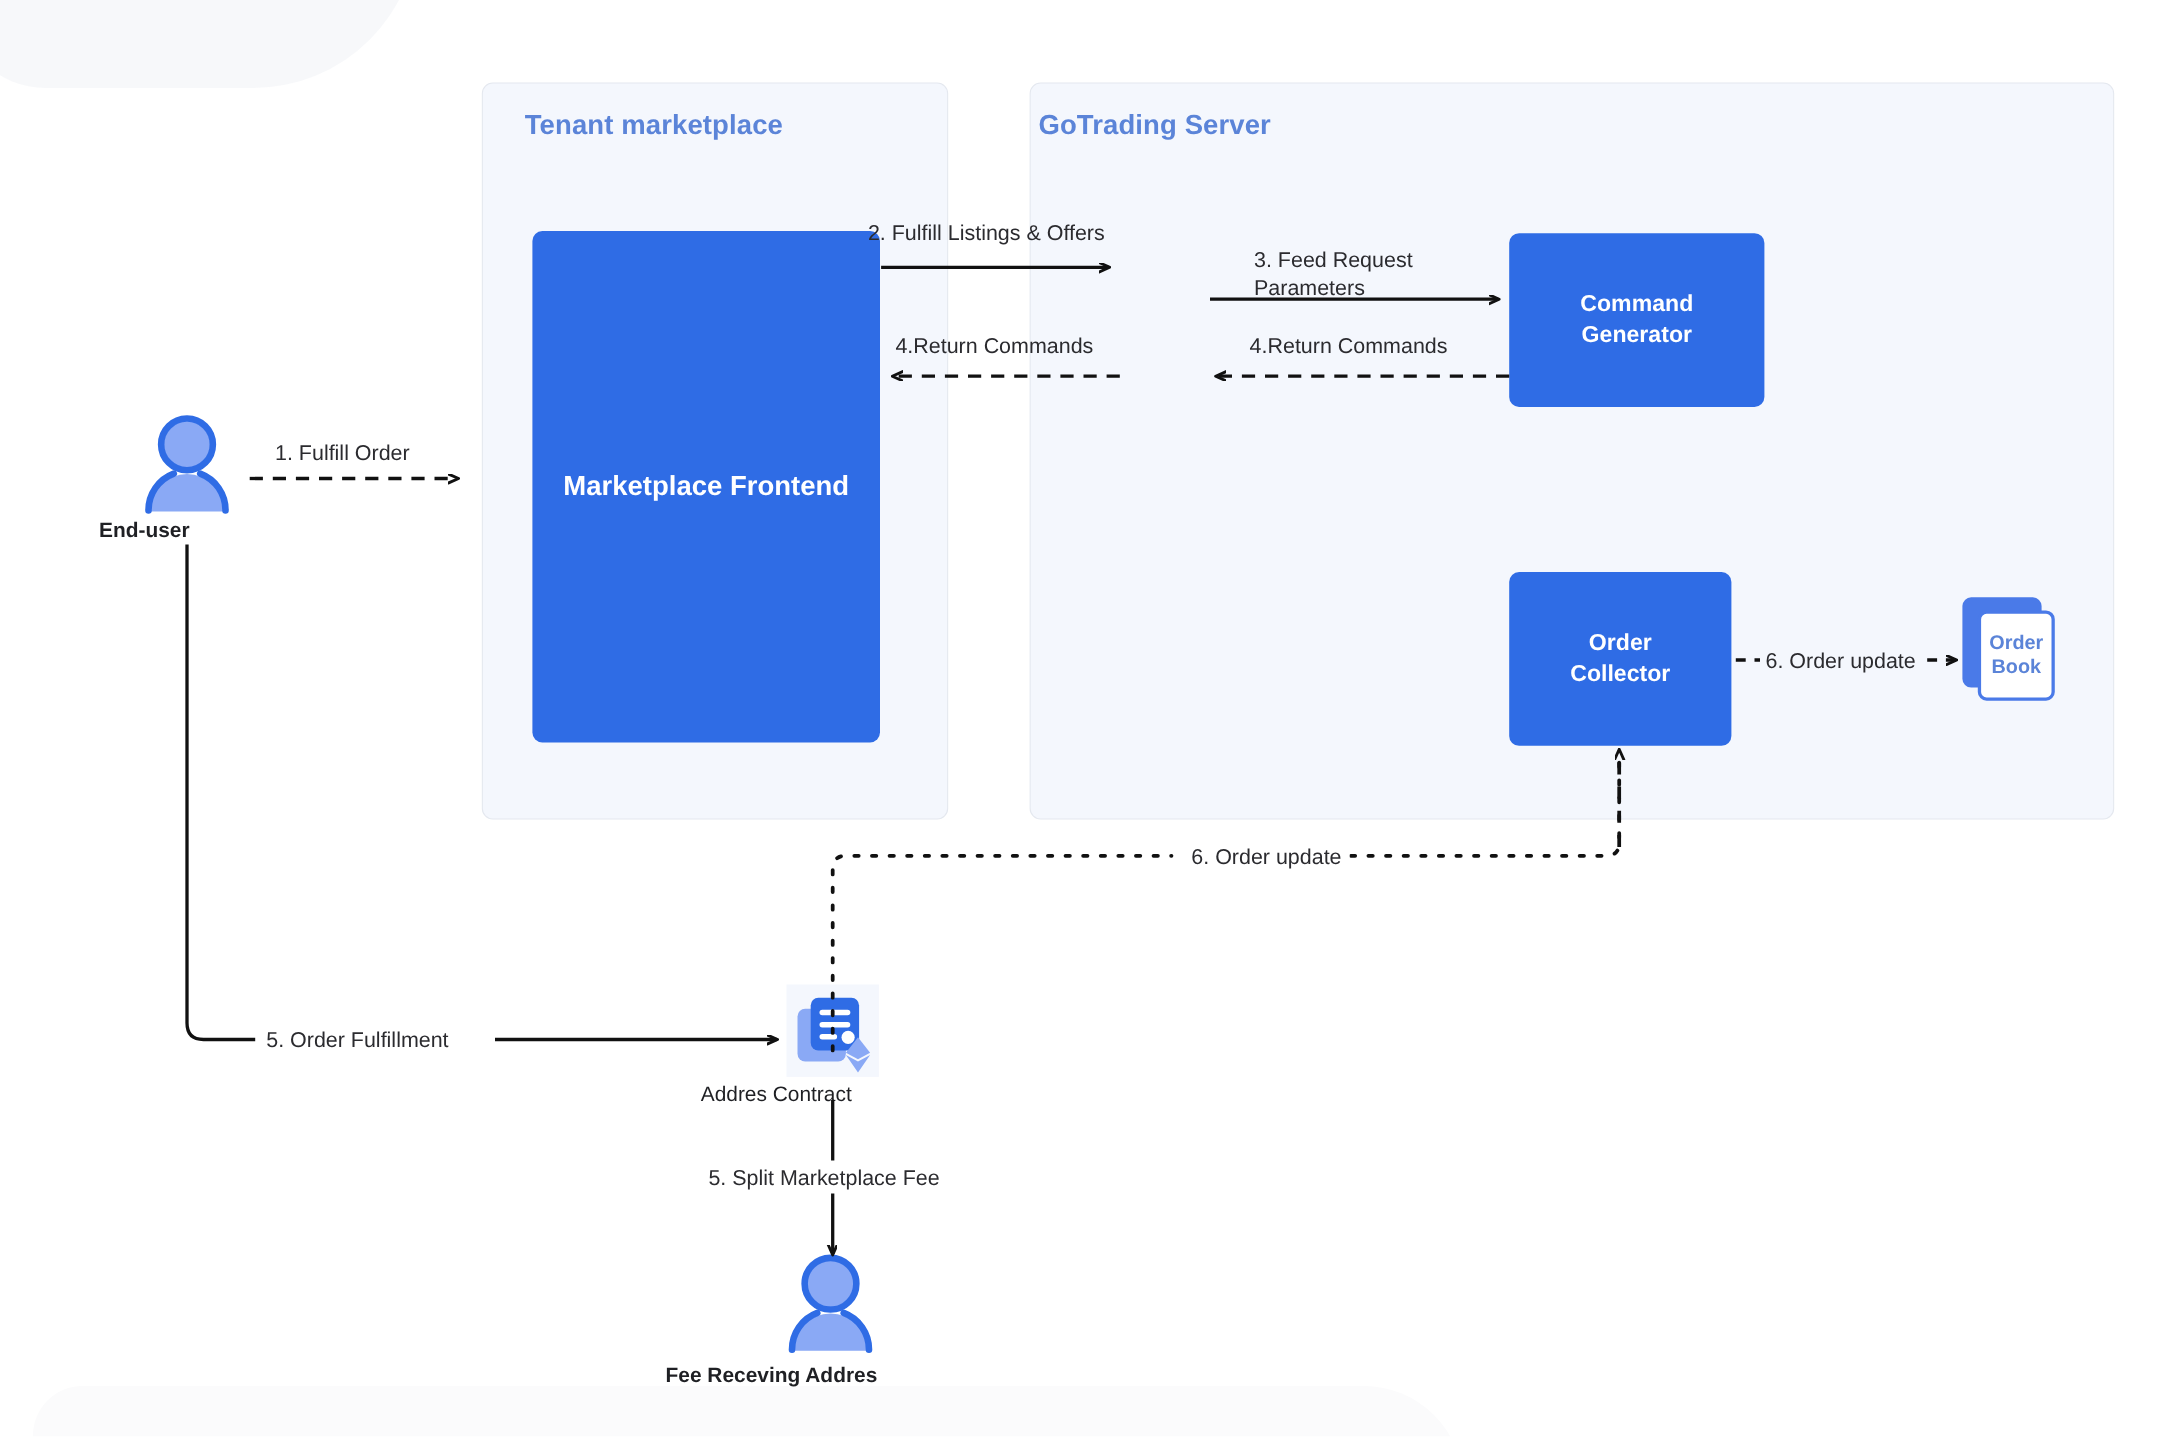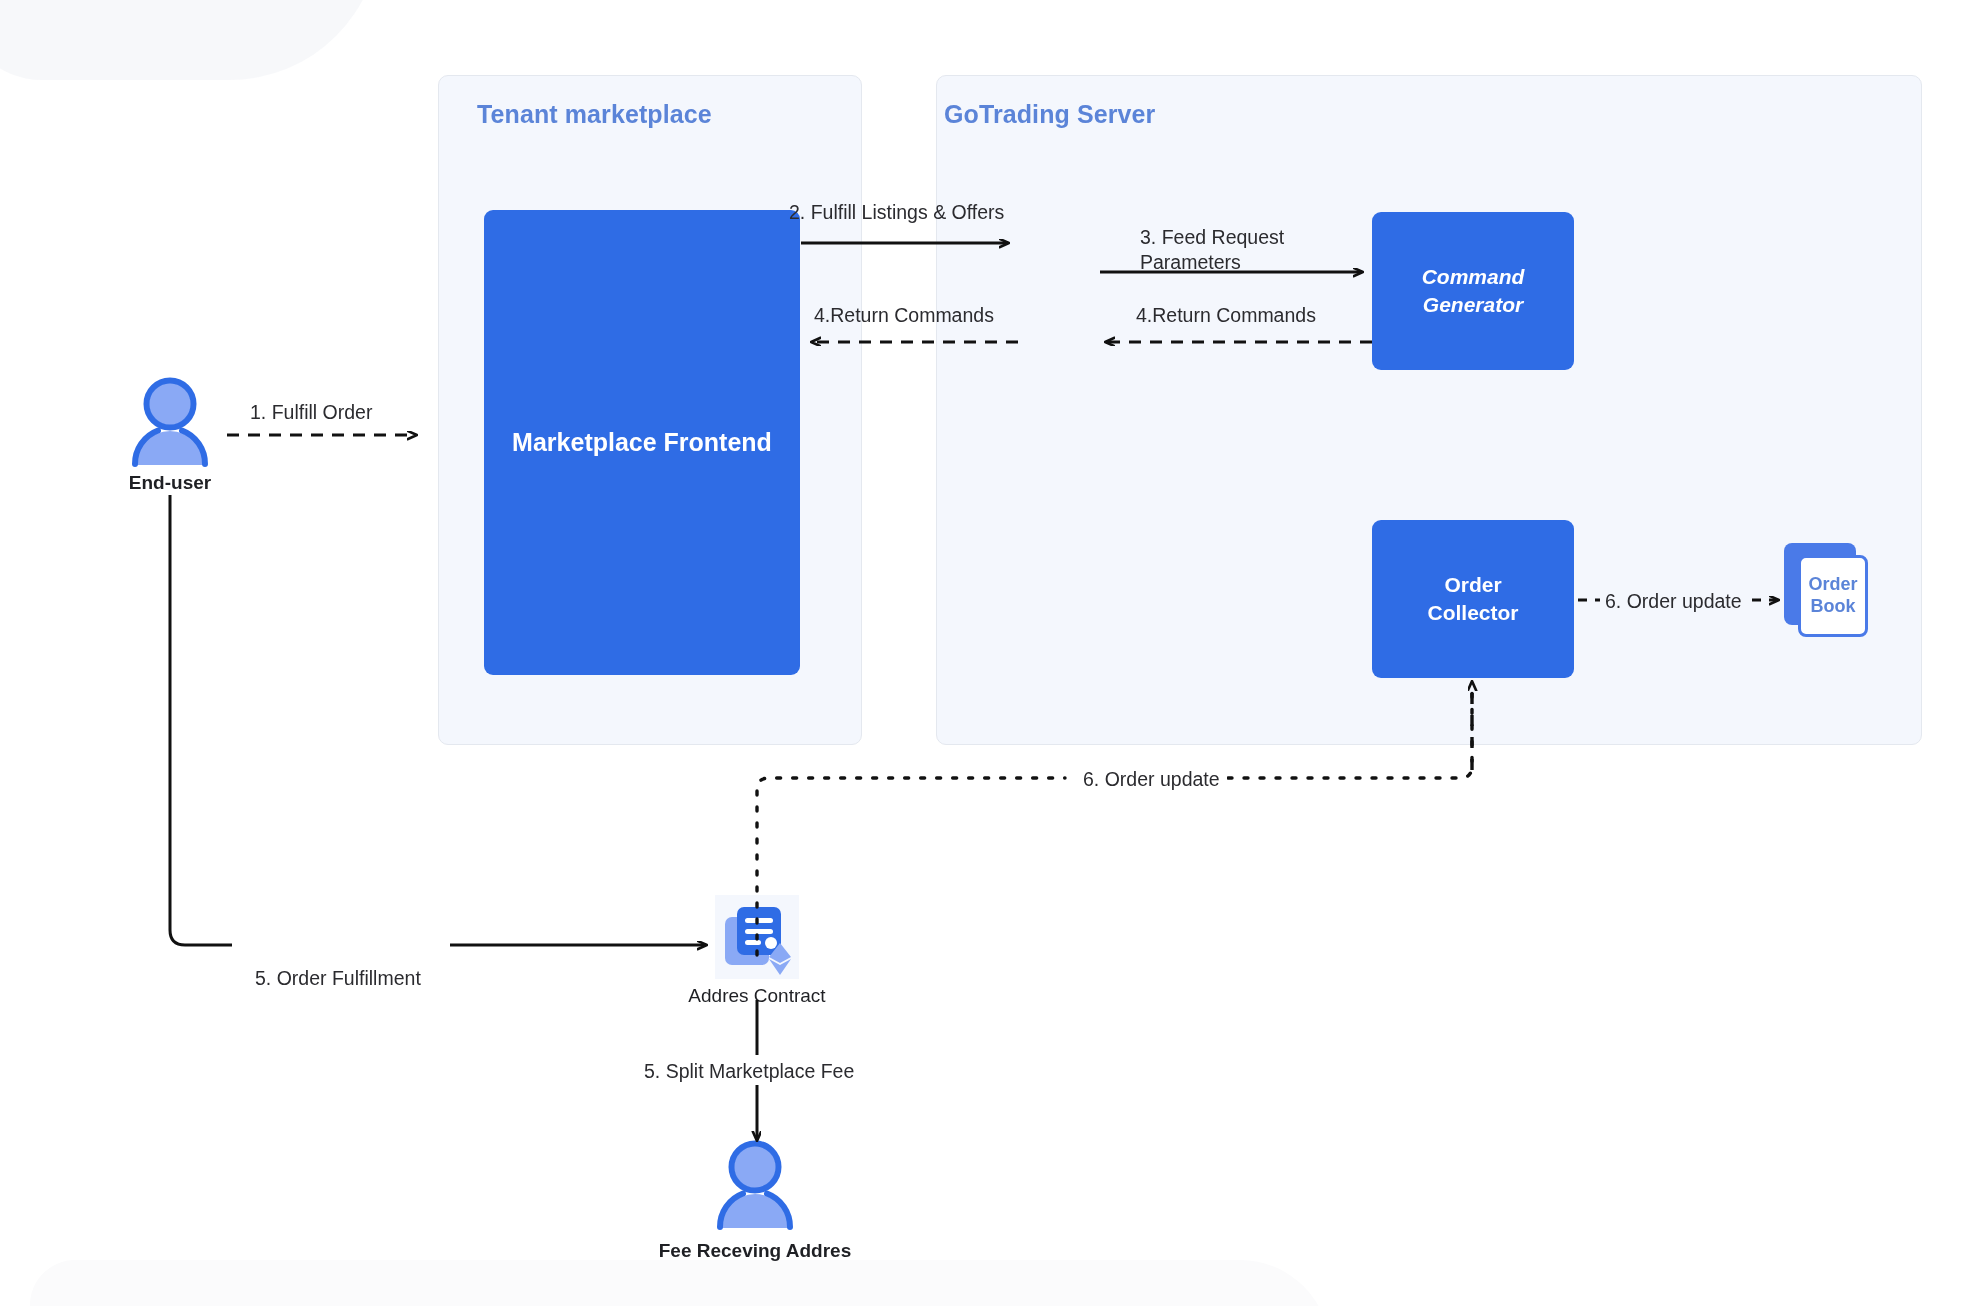--- a/index.html
+++ b/index.html
@@ -84,21 +84,21 @@
   .elabel.boxed {
     background: #ffffff;
     padding: 0 7px;
   }
   
   .caption {
     position: absolute;
     font-size: 19px;
     color: #1f2024;
     white-space: nowrap;
-    text-align: center;
+    text-align: left;
   }
   .caption.bold { font-weight: bold; }
 
   
   .orderbook {
     position: absolute;
     width: 92px;
     height: 98px;
   }
   .ob-back {
@@ -151,21 +151,21 @@
   <div class="panel" style="left:936px; top:75px; width:986px; height:670px;"></div>
 
   <div class="panel-title" style="left:446px; top:100px;margin-left:31px;">Tenant marketplace</div>
   <div class="panel-title" style="left:944px; top:100px;">GoTrading Server</div>
 
   <div class="box frontend" style="left:484px; top:210px; width:316px; height:465px;">
     <span>Marketplace Frontend</span>
   </div>
 
 
-  <div class="box cmdgen" style="left:1372px; top:212px; width:202px; height:158px;font-style:italic;">
+  <div class="box cmdgen" style="left:1372px; top:212px; width:232px; height:158px;">
     <span>
       <span>Command</span><br>
       <span>Generator</span>
     </span>
   </div>
 
   <div class="box collector" style="left:1372px; top:520px; width:202px; height:158px;">
     <span>
       <span>Order</span><br>
       <span>Collector</span>
@@ -259,17 +259,17 @@
     <span>3. Feed Request</span><br>
     <span>Parameters</span>
   </div>
 
   <div class="elabel" style="left:1136px; top:303px;">4.Return Commands</div>
 
   <div class="elabel" style="left:1605px; top:589px;">6. Order update</div>
 
   <div class="elabel boxed" style="left:1076px; top:767px;">6. Order update</div>
 
-  <div class="elabel boxed" style="left:248px; top:934px;margin-top:32px;">5. Order Fulfillment</div>
+  <div class="elabel boxed" style="left:235px; top:934px;">5. Order Fulfillment</div>
 
   <div class="elabel boxed" style="left:637px; top:1059px;">5. Split Marketplace Fee</div>
 
 </div>
 
 </body></html>

